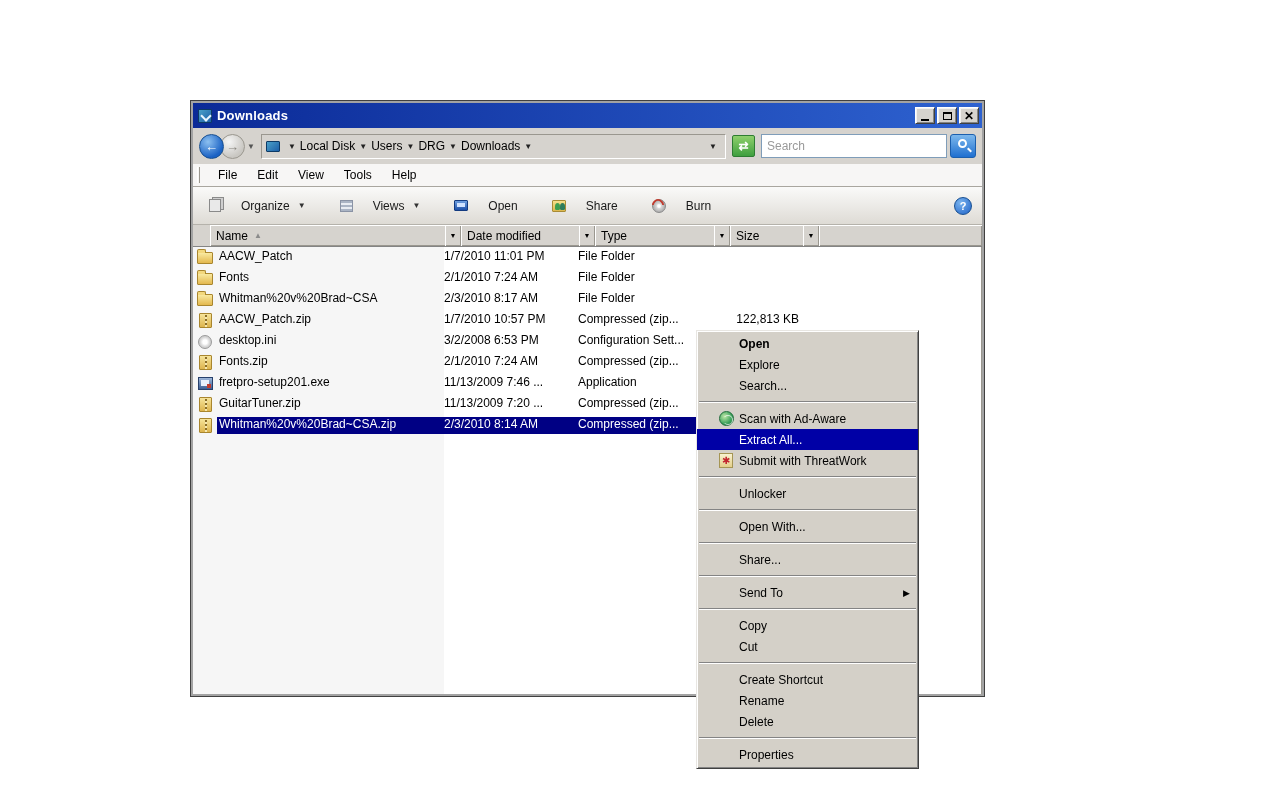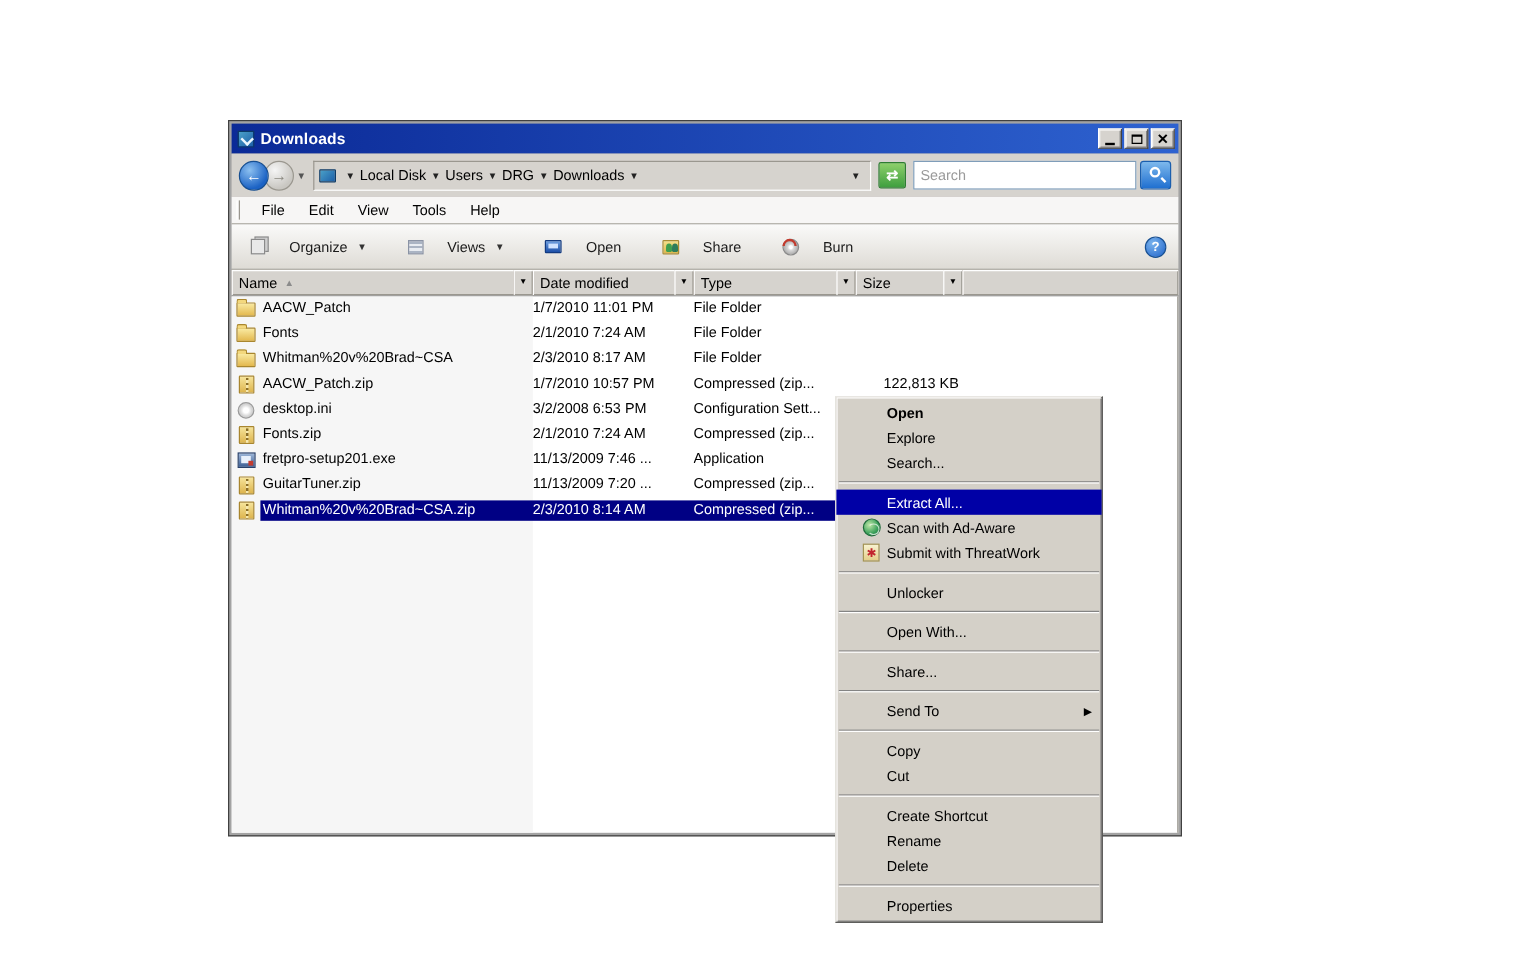--- a/index.html
+++ b/index.html
@@ -77,21 +77,21 @@
   .ico-share { width:14px; height:12px; background:linear-gradient(#f5e08a,#dcb84e); border:1px solid #a98c34; border-radius:1px; }
   .ico-share::before, .ico-share::after { content:""; position:absolute; width:5px; height:7px; border-radius:50% 50% 20% 20%;
     background:#3f9f4f; top:2px; }
   .ico-share::before { left:2px; } .ico-share::after { left:7px; background:#2e7d5b; }
   .ico-burn { width:14px; height:14px; border-radius:50%; border:1px solid #8a8a8a;
     background:radial-gradient(circle,#fff 0 15%, #d9d9d9 30%, #aeaeae 70%); }
   .ico-burn::before { content:""; position:absolute; left:-1px; top:-1px; width:8px; height:8px; border-radius:50%;
     border:2px solid #c23b2e; border-right-color:transparent; border-bottom-color:transparent; transform:rotate(45deg); }
 
   
-  .headerrow { height:22px; flex:0 0 22px; display:flex; background:#d6d3ce; border-bottom:1px solid #848484; }
+  .headerrow { height:22px; flex:0 0 22px; display:flex; background:#d6d3ce; border-bottom:1px solid #848484;padding-left:17px; }
   .hcell { position:relative; display:flex; align-items:center; padding-left:6px; font-size:12px; color:#000;
     background:#d6d3ce; box-shadow:inset 1px 1px 0 #ffffff, inset -1px -1px 0 #9a978f; }
   .hcell .sort { font-size:8px; color:#8b8b8b; margin-left:6px; }
   .hdrop { position:absolute; right:0; top:0; bottom:0; width:16px; display:flex; align-items:center; justify-content:center;
     font-size:7px; color:#000; box-shadow:inset 1px 1px 0 #ffffff, inset -1px -1px 0 #9a978f; background:#d6d3ce; }
   .hfill { flex:1; box-shadow:inset 1px 1px 0 #ffffff, inset -1px -1px 0 #9a978f; background:#d6d3ce; }
 
   
   .listarea { flex:1; background:#ffffff; position:relative; overflow:hidden;
     border-right:1px solid #9a978f; }
@@ -365,28 +365,28 @@
     <div class="cmi bold">
       <span>Open</span>
     </div>
     <div class="cmi">
       <span>Explore</span>
     </div>
     <div class="cmi">
       <span>Search...</span>
     </div>
     <div class="cm-sep"></div>
+    <div class="cmi">
+      <span class="cm-icon cm-adaware fi"></span>
+      <span>Scan with Ad-Aware</span>
+    </div>
     <div class="cmi highlight">
       <span>Extract All...</span>
     </div>
     <div class="cmi">
-      <span class="cm-icon cm-adaware fi"></span>
-      <span>Scan with Ad-Aware</span>
-    </div>
-    <div class="cmi">
       <span class="cm-icon cm-threat fi"></span>
       <span>Submit with ThreatWork</span>
     </div>
     <div class="cm-sep"></div>
     <div class="cmi">
       <span>Unlocker</span>
     </div>
     <div class="cm-sep"></div>
     <div class="cmi">
       <span>Open With...</span>

